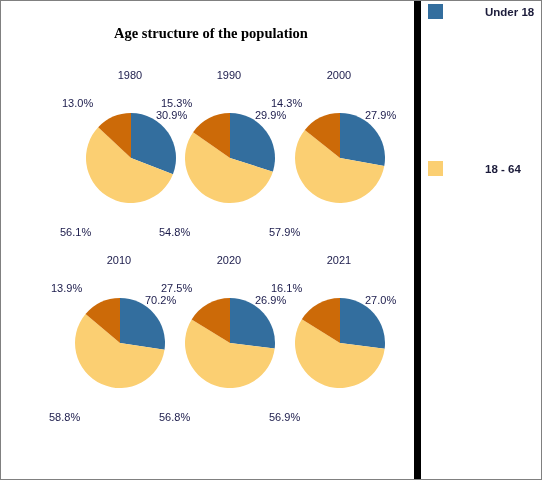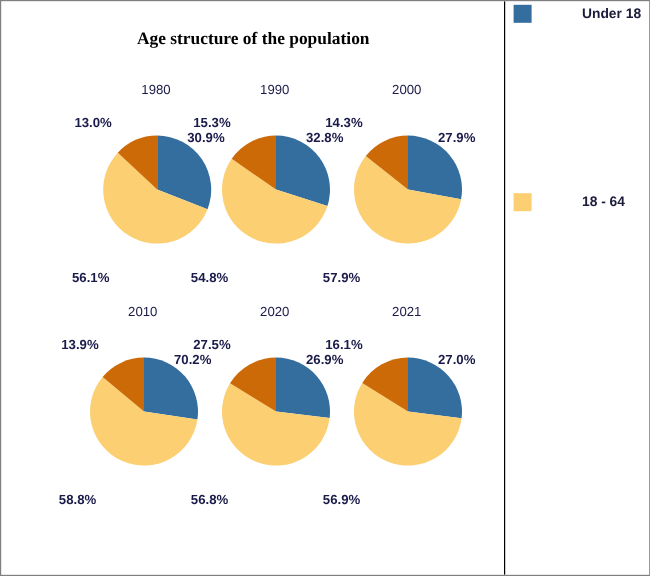--- a/index.html
+++ b/index.html
@@ -17,21 +17,21 @@
     overflow: hidden;
     font-family: "Liberation Sans", sans-serif;
   }
   
   #chart-panel {
     position: absolute;
     left: 0;
     top: 0;
     width: 420px;
     height: 478px;
-    border-right: 1px solid #000000;
+    border-right: 7px solid #000000;
     box-sizing: border-box;
   }
   #chart-title {
     position: absolute;
     left: 0;
     top: 7px;
     width: 420px;
     text-align: center;
     font-family: "Liberation Serif", serif;
     font-weight: bold;
@@ -57,21 +57,20 @@
   .pie-svg {
     position: absolute;
     left: 25px;
     top: 43px;
   }
   .pct {
     position: absolute;
     font-size: 11px;
     color: #1b1b4b;
     white-space: nowrap;
-    font-weight: bold;
   }
   .pct-tl { left: 2px;  top: 28px; }
   .pct-tr { left: 96px; top: 40px; }
   .pct-bl { left: 0px;  top: 157px; }
 
   
   #legend-panel {
     position: absolute;
     left: 421px;
     top: 0;
@@ -121,21 +120,21 @@
           <div class="pct pct-bl">56.1%</div>
           <div class="pct pct-tl">13.0%</div>
         </div>
         <div class="pie-cell" style="left: 158px; top: 68px;">
           <div class="pie-year">1990</div>
           <svg class="pie-svg" width="92" height="92">
             <path d="M 46 46 L 46 1 A 45 45 0 0 1 88.88407036827485 59.63658713347484 Z" fill="#336e9e"></path>
             <path d="M 46 46 L 88.88407036827485 59.63658713347484 A 45 45 0 1 1 9.102155080354649 20.240554348243403 Z" fill="#fbcf72"></path>
             <path d="M 46 46 L 9.102155080354649 20.240554348243403 A 45 45 0 0 1 45.99999999999999 1 Z" fill="#cc6a08"></path>
           </svg>
-          <div class="pct pct-tr">32.8%</div>
+          <div class="pct pct-tr">29.9%</div>
           <div class="pct pct-bl">54.8%</div>
           <div class="pct pct-tl">15.3%</div>
         </div>
         <div class="pie-cell" style="left: 268px; top: 68px;">
           <div class="pie-year">2000</div>
           <svg class="pie-svg" width="92" height="92">
             <path d="M 46 46 L 46 1 A 45 45 0 0 1 90.26924656197147 54.076744940591894 Z" fill="#336e9e"></path>
             <path d="M 46 46 L 90.26924656197147 54.076744940591894 A 45 45 0 1 1 10.817583288938671 17.94295891635698 Z" fill="#fbcf72"></path>
             <path d="M 46 46 L 10.817583288938671 17.94295891635698 A 45 45 0 0 1 45.99999999999999 1 Z" fill="#cc6a08"></path>
           </svg>

